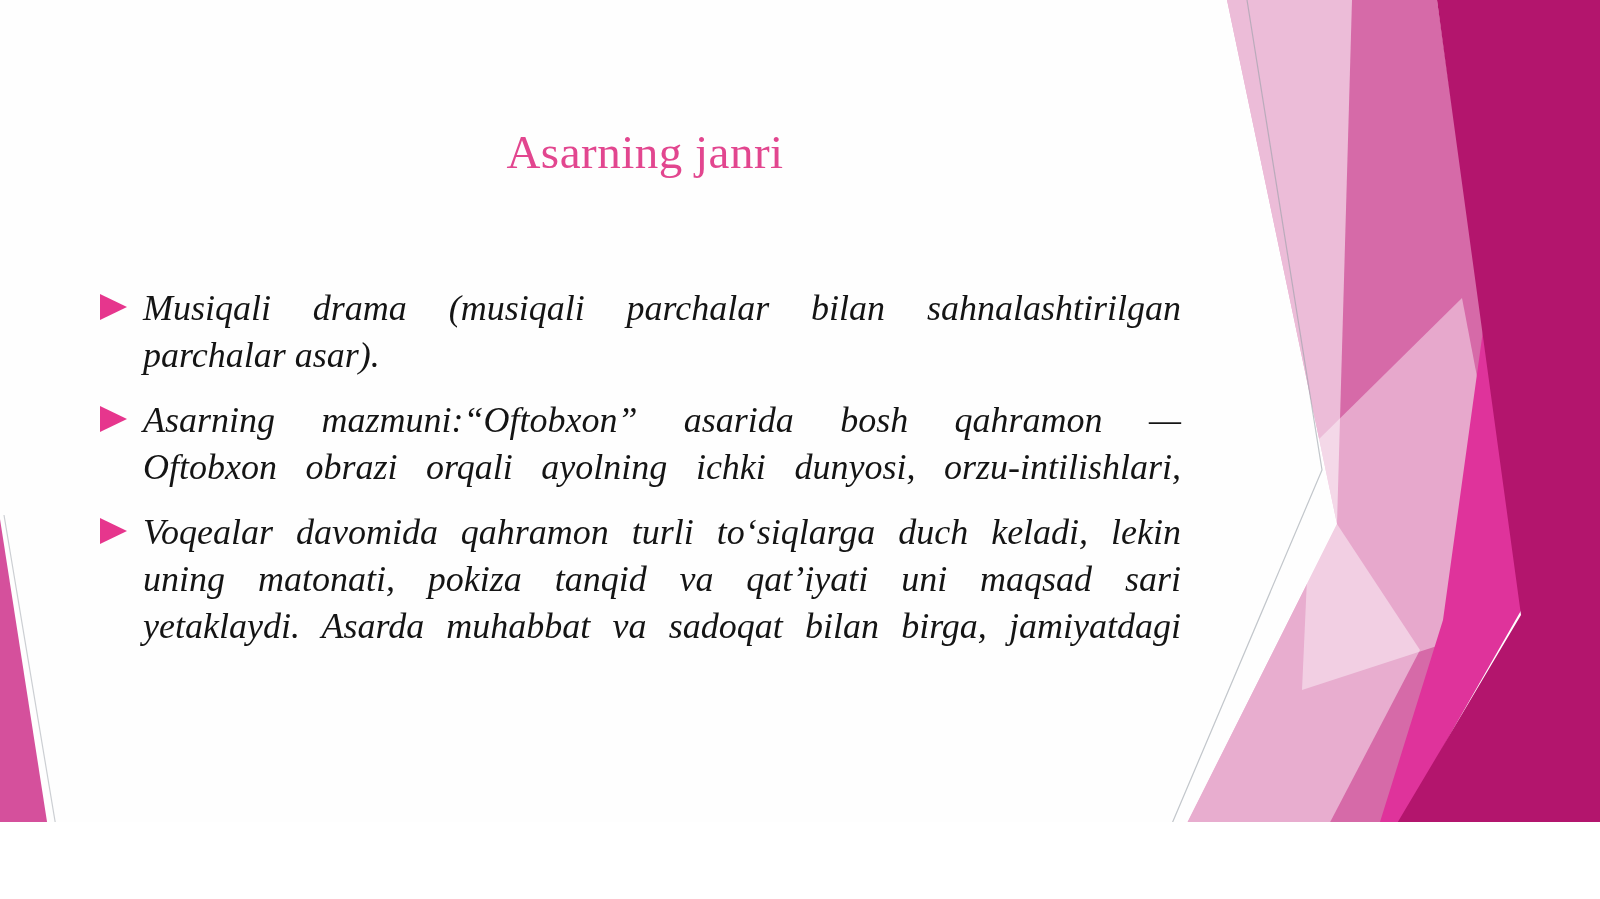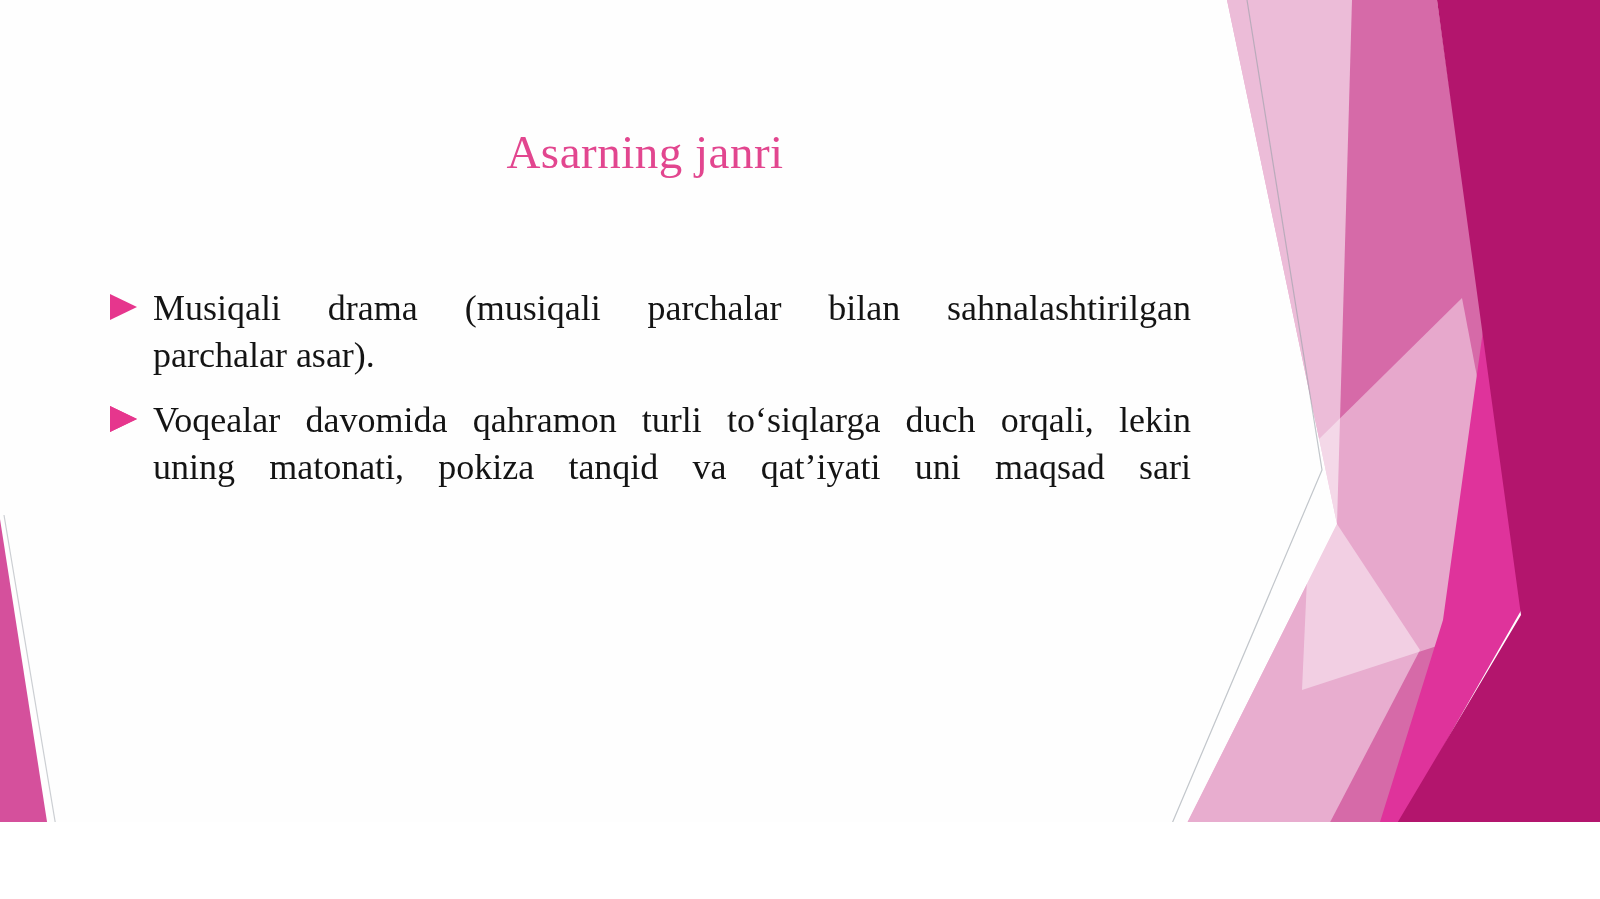--- a/index.html
+++ b/index.html
@@ -29,27 +29,28 @@
     width: 1290px;
     text-align: center;
     font-size: 47px;
     font-weight: 400;
     color: #e2468f;
     letter-spacing: 0.5px;
     z-index: 2;
   }
   .bullet-list {
     position: absolute;
-    left: 153px;
+    left: 143px;
     top: 285px;
     width: 1038px;
     margin: 0;
     padding: 0;
     list-style: none;
     z-index: 2;
+    font-style: italic;
   }
   .bullet-item {
     position: relative;
     margin: 0 0 18px 0;
     font-size: 36px;
     line-height: 47px;
     color: #141414;
   }
   .bullet-marker {
     position: absolute;
@@ -102,24 +103,27 @@
           <polygon points="0,0 27,13 0,26" fill="#e6368d"></polygon>
         </svg>
       <span class="bullet-line">Musiqali drama (musiqali parchalar bilan sahnalashtirilgan</span>
       <span class="bullet-line last">parchalar asar).</span>
     </li>
 
     <li class="bullet-item">
       <svg class="bullet-marker" viewBox="0 0 27 26">
           <polygon points="0,0 27,13 0,26" fill="#e6368d"></polygon>
         </svg>
+      <span class="bullet-line">Asarning mazmuni:“Oftobxon” asarida bosh qahramon —</span>
+      <span class="bullet-line">Oftobxon obrazi orqali ayolning ichki dunyosi, orzu-intilishlari,</span>
     </li>
 
     <li class="bullet-item">
       <svg class="bullet-marker" viewBox="0 0 27 26">
           <polygon points="0,0 27,13 0,26" fill="#e6368d"></polygon>
         </svg>
-      <span class="bullet-line">Voqealar davomida qahramon turli to‘siqlarga duch orqali, lekin</span>
+      <span class="bullet-line">Voqealar davomida qahramon turli to‘siqlarga duch keladi, lekin</span>
       <span class="bullet-line">uning matonati, pokiza tanqid va qat’iyati uni maqsad sari</span>
+      <span class="bullet-line">yetaklaydi. Asarda muhabbat va sadoqat bilan birga, jamiyatdagi</span>
     </li>
 
   </ul>
 </div>
 
 </body></html>

